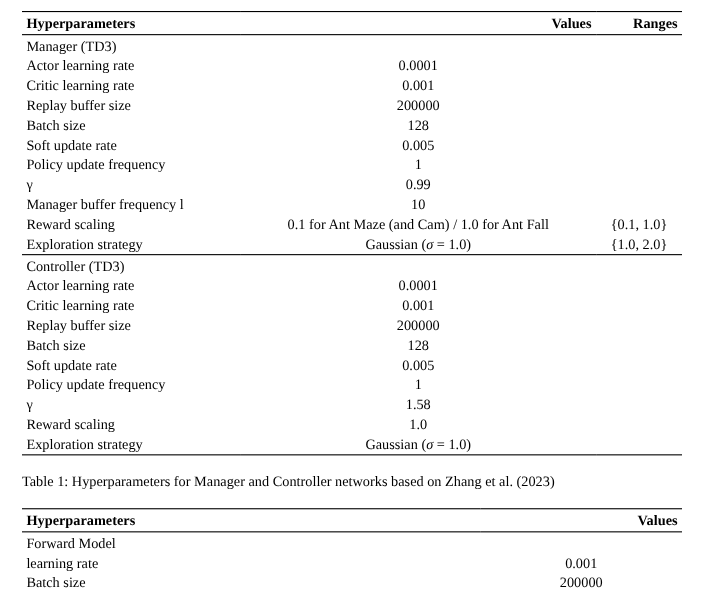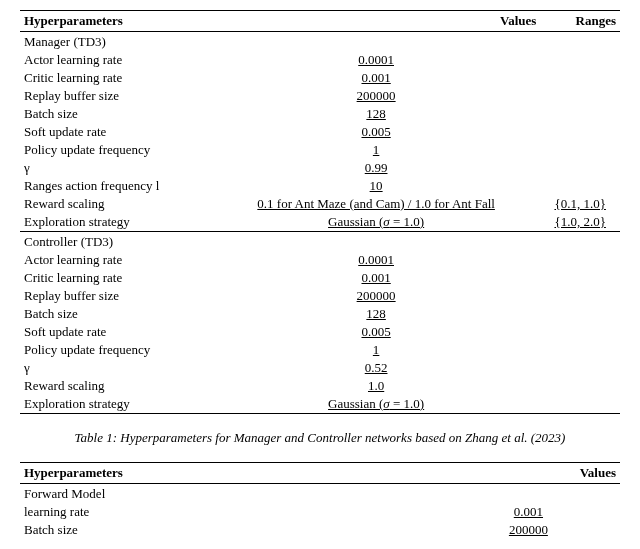--- a/index.html
+++ b/index.html
@@ -22,36 +22,35 @@
       padding: 2px 4px;
       text-align: left;
       font-weight: bold;
       font-size: 13px;
     }
     th.center { text-align: right; }
     td {
       padding: 1px 4px;
       font-size: 13px;
     }
-    td.center { text-align: center; text-decoration: underline; }
+    td.center { text-align: center; }
     .section-header td {
       border-top: 1px solid #000;
       font-weight: normal;
       padding-top: 2px;
       padding-bottom: 1px;
     }
     .table-bottom {
       border-bottom: 1.5px solid #000;
     }
     .caption {
       font-size: 13px;
-      text-align: center;
+      text-align: left;
       margin-bottom: 12px;
       padding: 4px 0;
-      font-style: italic;
     }
   </style>
 </head>
 <body>
 
 <table>
   <thead>
     <tr>
       <th>Hyperparameters</th>
       <th class="center">Values</th>
@@ -91,21 +90,21 @@
         <td>Policy update frequency</td>
         <td class="center">1</td>
         <td class="center"></td>
       </tr>
       <tr>
         <td>γ</td>
         <td class="center">0.99</td>
         <td class="center"></td>
       </tr>
       <tr>
-        <td>Ranges action frequency l</td>
+        <td>Manager buffer frequency l</td>
         <td class="center">10</td>
         <td class="center"></td>
       </tr>
       <tr>
         <td>Reward scaling</td>
         <td class="center">0.1 for Ant Maze (and Cam) / 1.0 for Ant Fall</td>
         <td class="center">{0.1, 1.0}</td>
       </tr>
       <tr>
         <td>Exploration strategy</td>
@@ -140,21 +139,21 @@
         <td class="center">0.005</td>
         <td class="center"></td>
       </tr>
       <tr>
         <td>Policy update frequency</td>
         <td class="center">1</td>
         <td class="center"></td>
       </tr>
       <tr>
         <td>γ</td>
-        <td class="center">0.52</td>
+        <td class="center">1.58</td>
         <td class="center"></td>
       </tr>
       <tr>
         <td>Reward scaling</td>
         <td class="center">1.0</td>
         <td class="center"></td>
       </tr>
       <tr class="table-bottom">
         <td style="border-bottom: 1.5px solid rgb(0, 0, 0);">Exploration strategy</td>
         <td class="center" style="border-bottom: 1.5px solid rgb(0, 0, 0);">Gaussian (<i>σ</i> = 1.0)</td>

